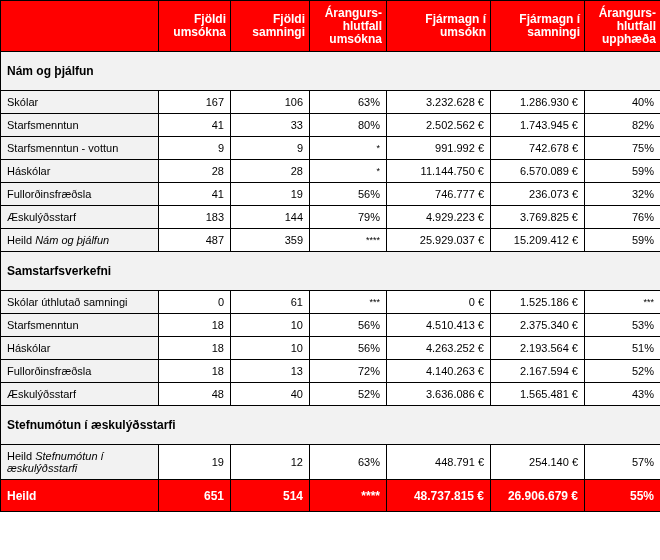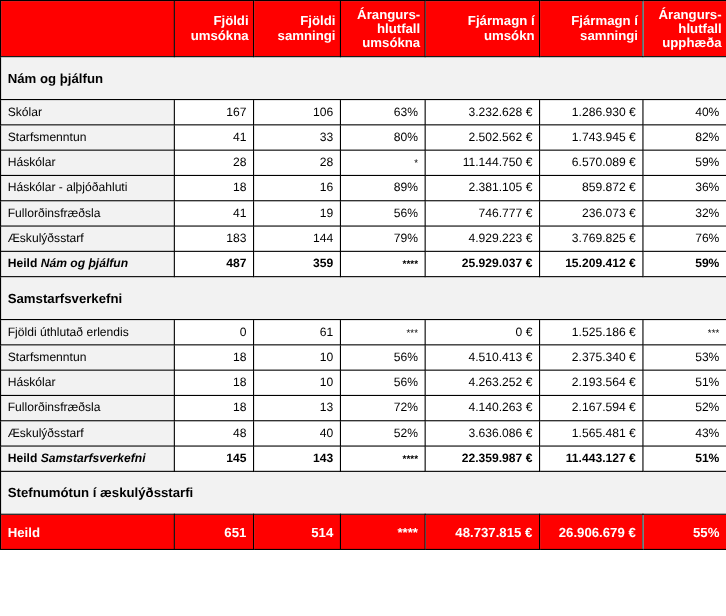--- a/index.html
+++ b/index.html
@@ -38,21 +38,21 @@
     margin-top: 30px;
   }
   td.num { background: #fff; }
   tr.section td {
     background: #f2f2f2;
     text-align: left;
     font-weight: bold;
     font-size: 12px;
     height: 38px;
   }
-  tr.subtotal td { font-weight: bold; }
+  tr.subtotal td { font-weight: normal; }
   tr.subtotal td.label em { font-style: italic; }
   tr.tall td { height: 34px; white-space: normal; }
   tr.grand td {
     background: #ff0000;
     color: #fff;
     font-weight: bold;
     font-size: 12px;
     height: 31px;
   }
   tr.grand td.label { background: #ff0000; }
@@ -99,36 +99,36 @@
     <tr>
       <td class="label">Starfsmenntun</td>
       <td class="num">41</td>
       <td class="num">33</td>
       <td class="num">80%</td>
       <td class="num">2.502.562 €</td>
       <td class="num">1.743.945 €</td>
       <td class="num">82%</td>
     </tr>
     <tr>
+      <td class="label">Starfsmenntun - vottun</td>
+      <td class="num">9</td>
+      <td class="num">9</td>
+      <td class="num star">*</td>
+      <td class="num">991.992 €</td>
+      <td class="num">742.678 €</td>
+      <td class="num">75%</td>
+    </tr>
+    <tr>
       <td class="label">Háskólar</td>
       <td class="num">28</td>
       <td class="num">28</td>
       <td class="num star">*</td>
       <td class="num">11.144.750 €</td>
       <td class="num">6.570.089 €</td>
       <td class="num">59%</td>
-    </tr>
-    <tr>
-      <td class="label">Háskólar - alþjóðahluti</td>
-      <td class="num">18</td>
-      <td class="num">16</td>
-      <td class="num">89%</td>
-      <td class="num">2.381.105 €</td>
-      <td class="num">859.872 €</td>
-      <td class="num">36%</td>
     </tr>
     <tr>
       <td class="label">Fullorðinsfræðsla</td>
       <td class="num">41</td>
       <td class="num">19</td>
       <td class="num">56%</td>
       <td class="num">746.777 €</td>
       <td class="num">236.073 €</td>
       <td class="num">32%</td>
     </tr>
@@ -148,21 +148,21 @@
       <td class="num star">****</td>
       <td class="num">25.929.037 €</td>
       <td class="num">15.209.412 €</td>
       <td class="num">59%</td>
     </tr>
 
     <tr class="section">
       <td colspan="7">Samstarfsverkefni</td>
     </tr>
     <tr>
-      <td class="label">Fjöldi úthlutað erlendis</td>
+      <td class="label">Skólar úthlutað samningi</td>
       <td class="num">0</td>
       <td class="num">61</td>
       <td class="num star">***</td>
       <td class="num">0 €</td>
       <td class="num">1.525.186 €</td>
       <td class="num star">***</td>
     </tr>
     <tr>
       <td class="label">Starfsmenntun</td>
       <td class="num">18</td>
@@ -192,32 +192,32 @@
     </tr>
     <tr>
       <td class="label">Æskulýðsstarf</td>
       <td class="num">48</td>
       <td class="num">40</td>
       <td class="num">52%</td>
       <td class="num">3.636.086 €</td>
       <td class="num">1.565.481 €</td>
       <td class="num">43%</td>
     </tr>
-    <tr class="subtotal">
-      <td class="label"><span>Heild</span> <em>Samstarfsverkefni</em></td>
-      <td class="num">145</td>
-      <td class="num">143</td>
-      <td class="num star">****</td>
-      <td class="num">22.359.987 €</td>
-      <td class="num">11.443.127 €</td>
-      <td class="num">51%</td>
-    </tr>
 
     <tr class="section">
       <td colspan="7">Stefnumótun í æskulýðsstarfi</td>
+    </tr>
+    <tr class="subtotal tall">
+      <td class="label"><span>Heild</span> <em>Stefnumótun í æskulýðsstarfi</em></td>
+      <td class="num">19</td>
+      <td class="num">12</td>
+      <td class="num">63%</td>
+      <td class="num">448.791 €</td>
+      <td class="num">254.140 €</td>
+      <td class="num">57%</td>
     </tr>
 
     <tr class="grand">
       <td class="label">Heild</td>
       <td>651</td>
       <td>514</td>
       <td class="star">****</td>
       <td>48.737.815 €</td>
       <td>26.906.679 €</td>
       <td>55%</td>

